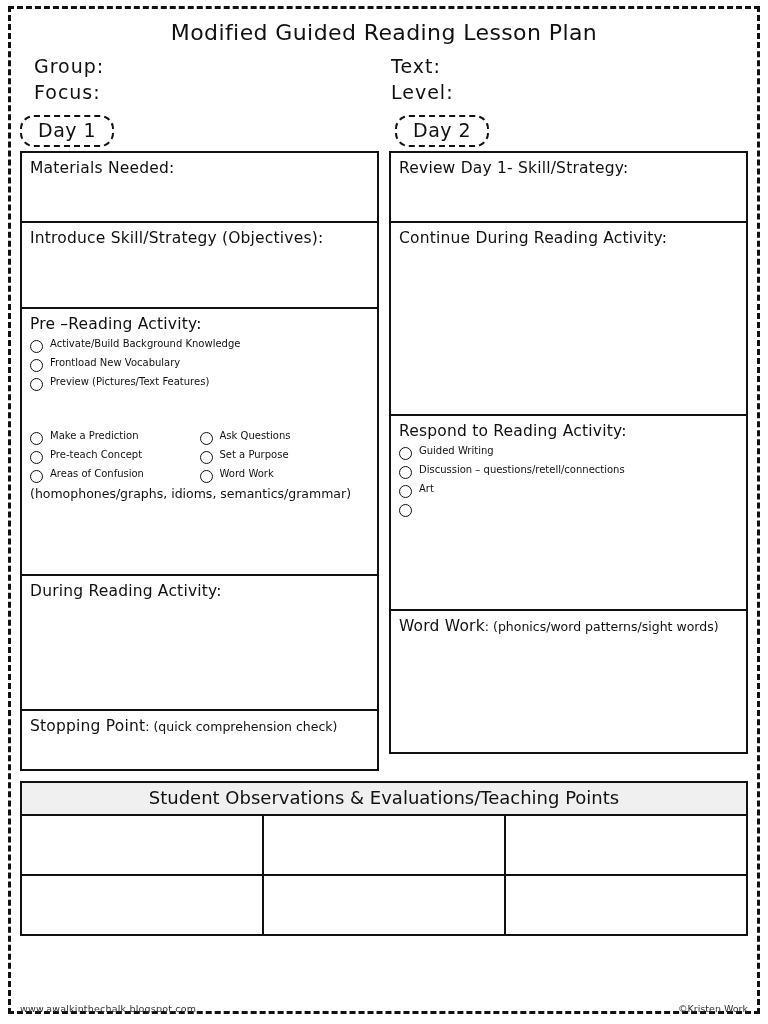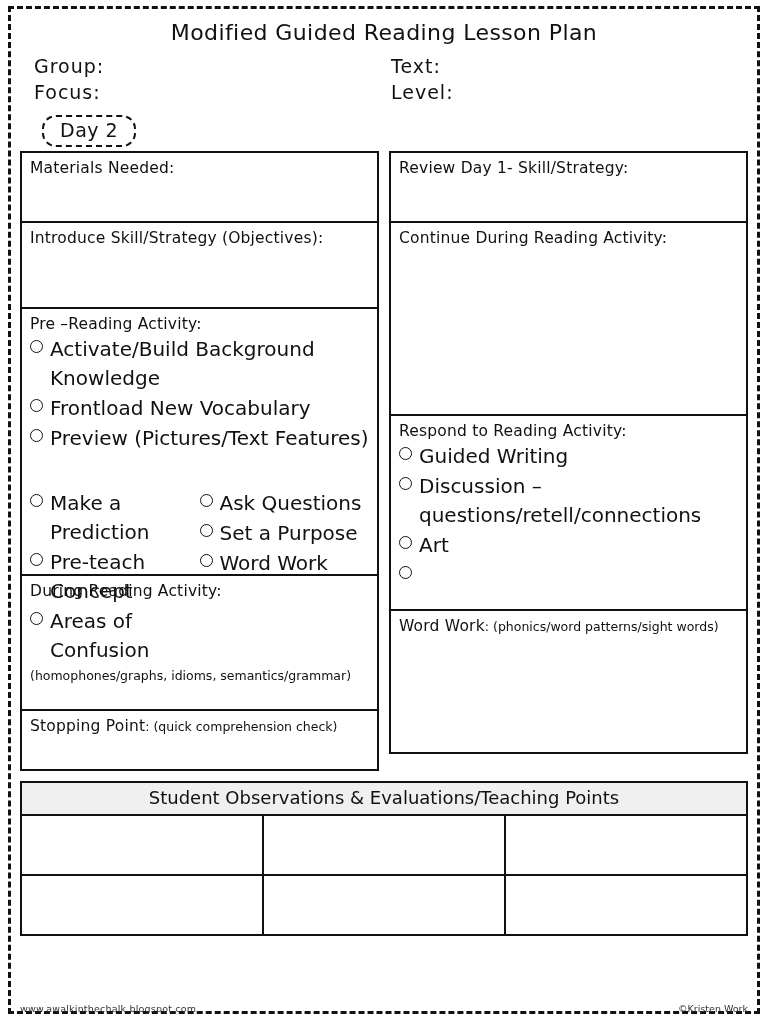--- a/index.html
+++ b/index.html
@@ -99,22 +99,22 @@
   }
   .cell-label .small {
     font-size: 12.5px;
     letter-spacing: 0;
   }
   .opt-list {
     margin-top: 2px;
   }
   .opt {
     display: flex;
-    align-items: flex-start;
-    font-size: 20px;
+    align-items: center;
+    font-size: 10px;
     line-height: 1.45;
     margin-bottom: 1px;
   }
   .bullet {
     display: inline-block;
     width: 11px;
     height: 11px;
     border: 1.6px solid #111;
     border-radius: 50%;
     margin-right: 7px;
@@ -186,20 +186,23 @@
         <div class="meta-line">Group:</div>
         <div class="meta-line">Focus:</div>
       </div>
       <div class="meta-col">
         <div class="meta-line">Text:</div>
         <div class="meta-line">Level:</div>
       </div>
     </div>
 
     <div class="day-row">
+      <div class="day-col">
+        <div class="day-tag">Day 1</div>
+      </div>
       <div class="day-col right">
         <div class="day-tag">Day 2</div>
       </div>
     </div>
 
     <div class="columns">
 
       <div class="col">
 
         <div class="cell" style="height:70px;">

